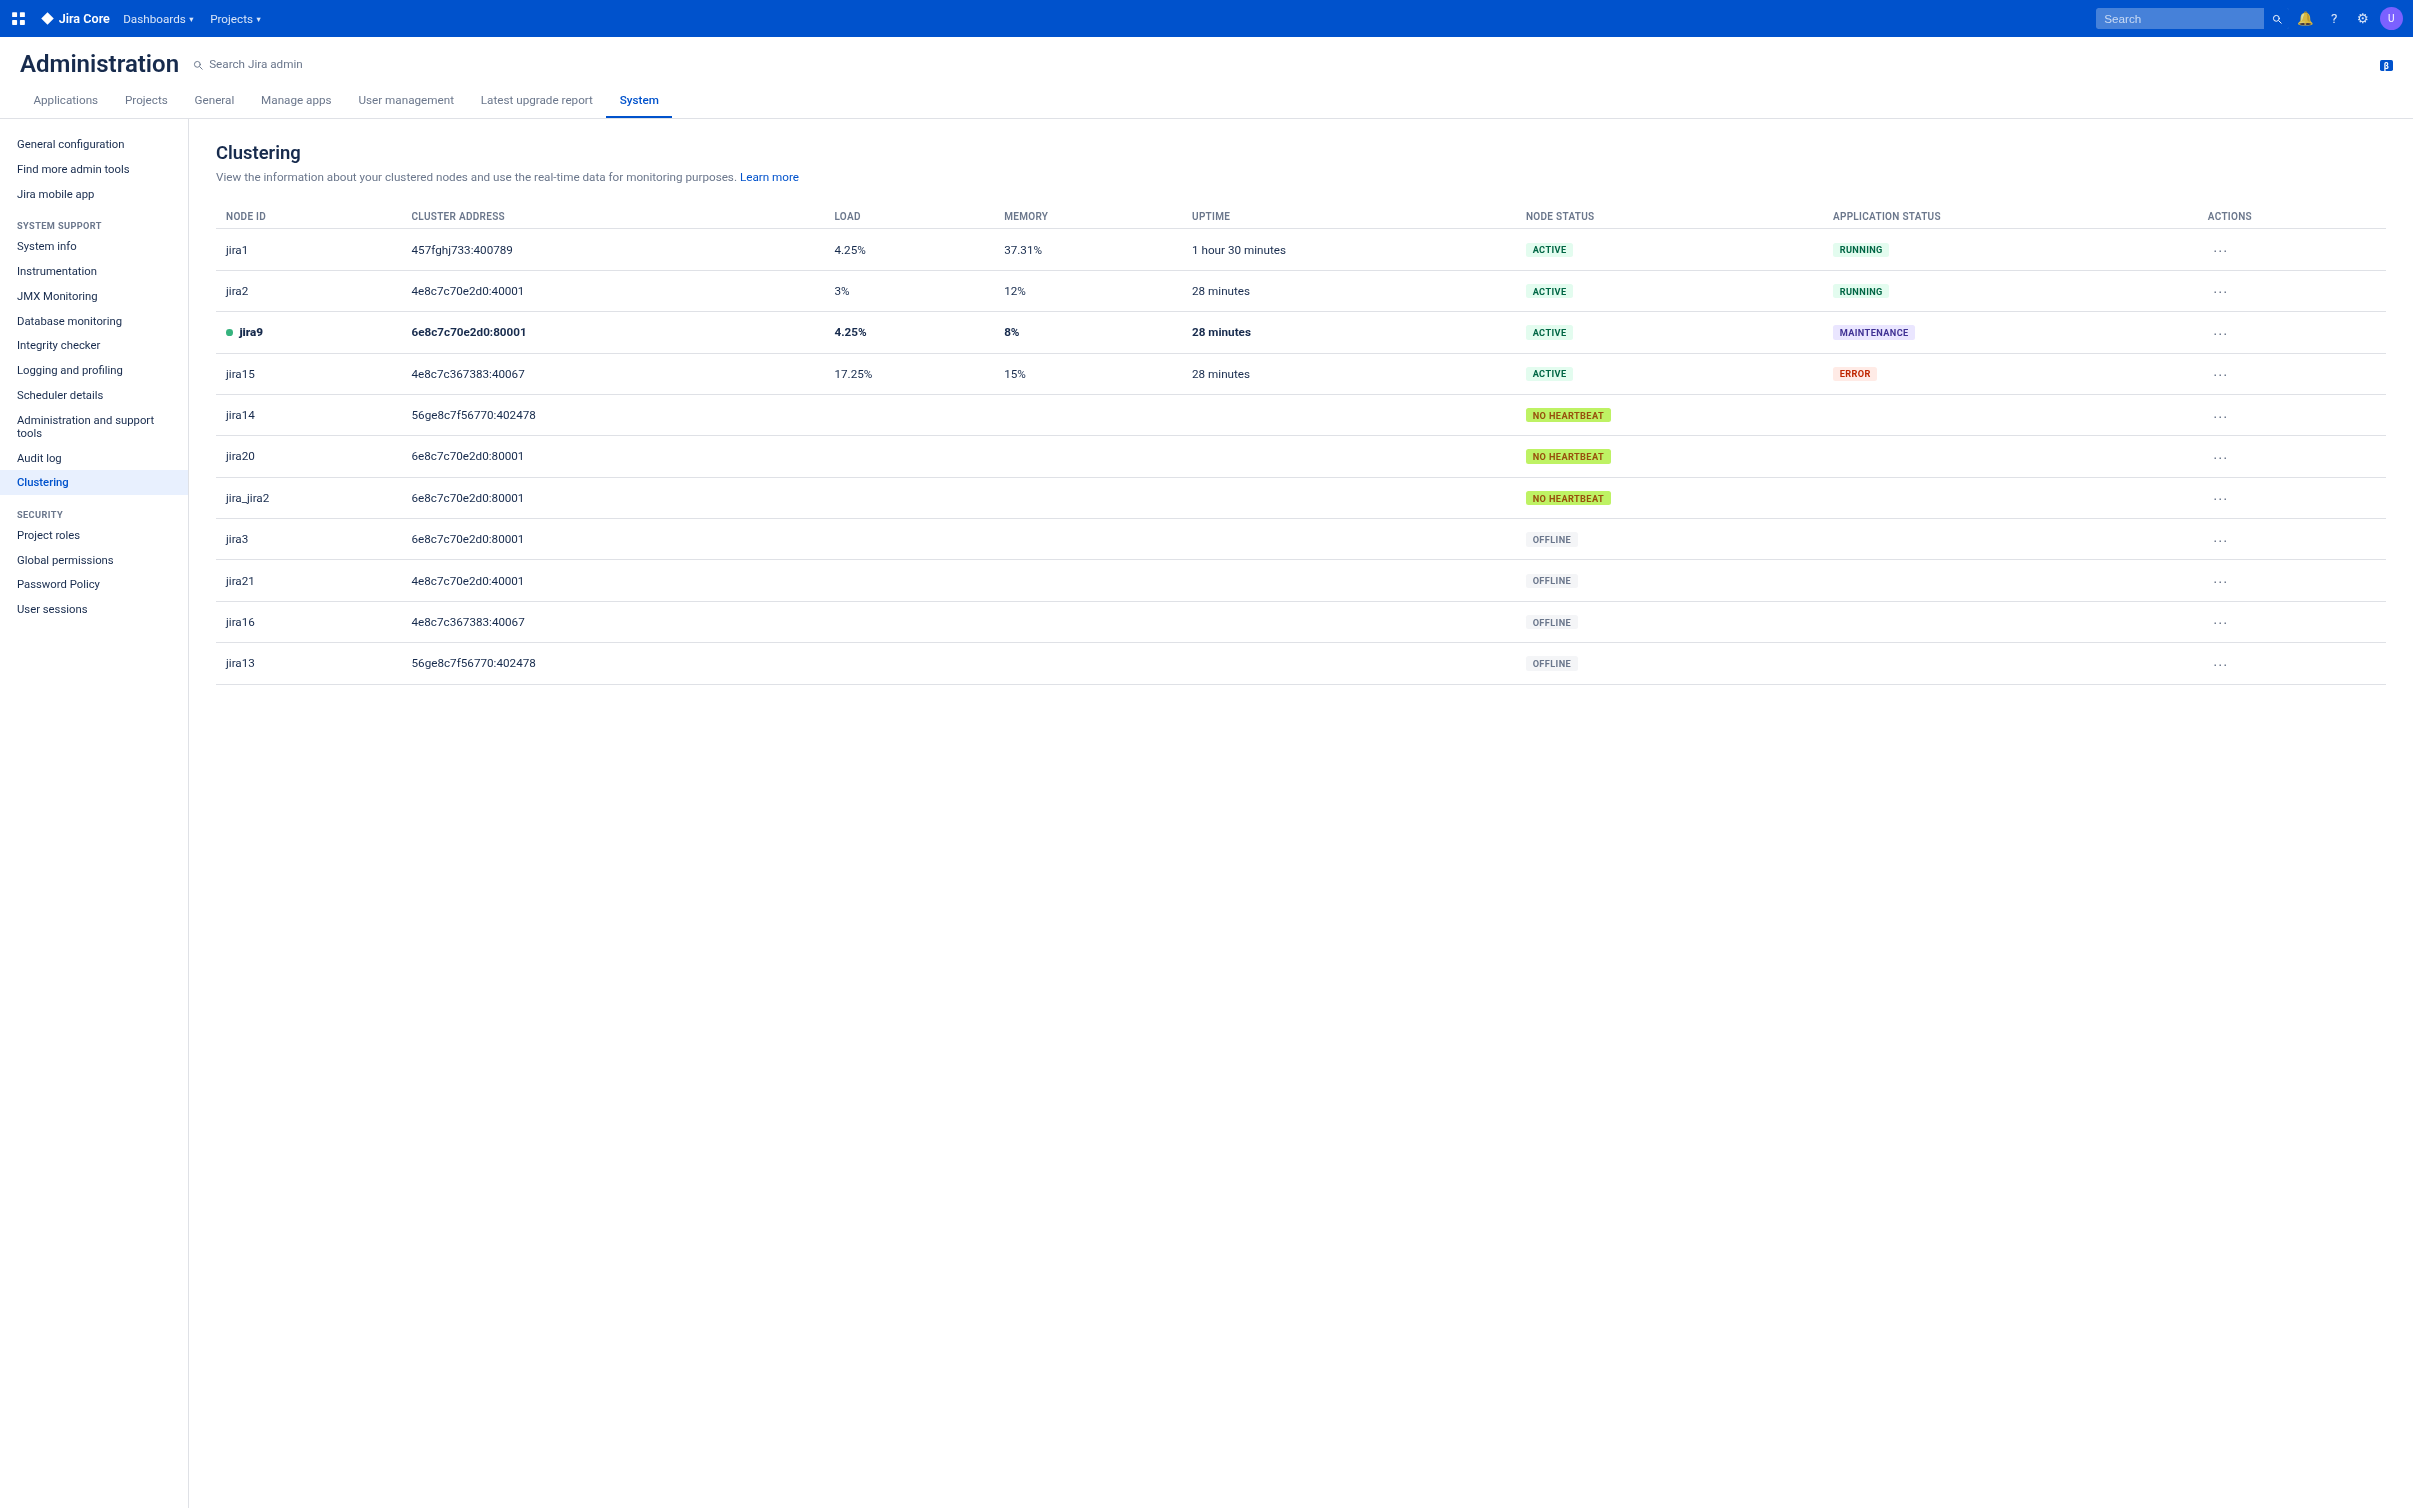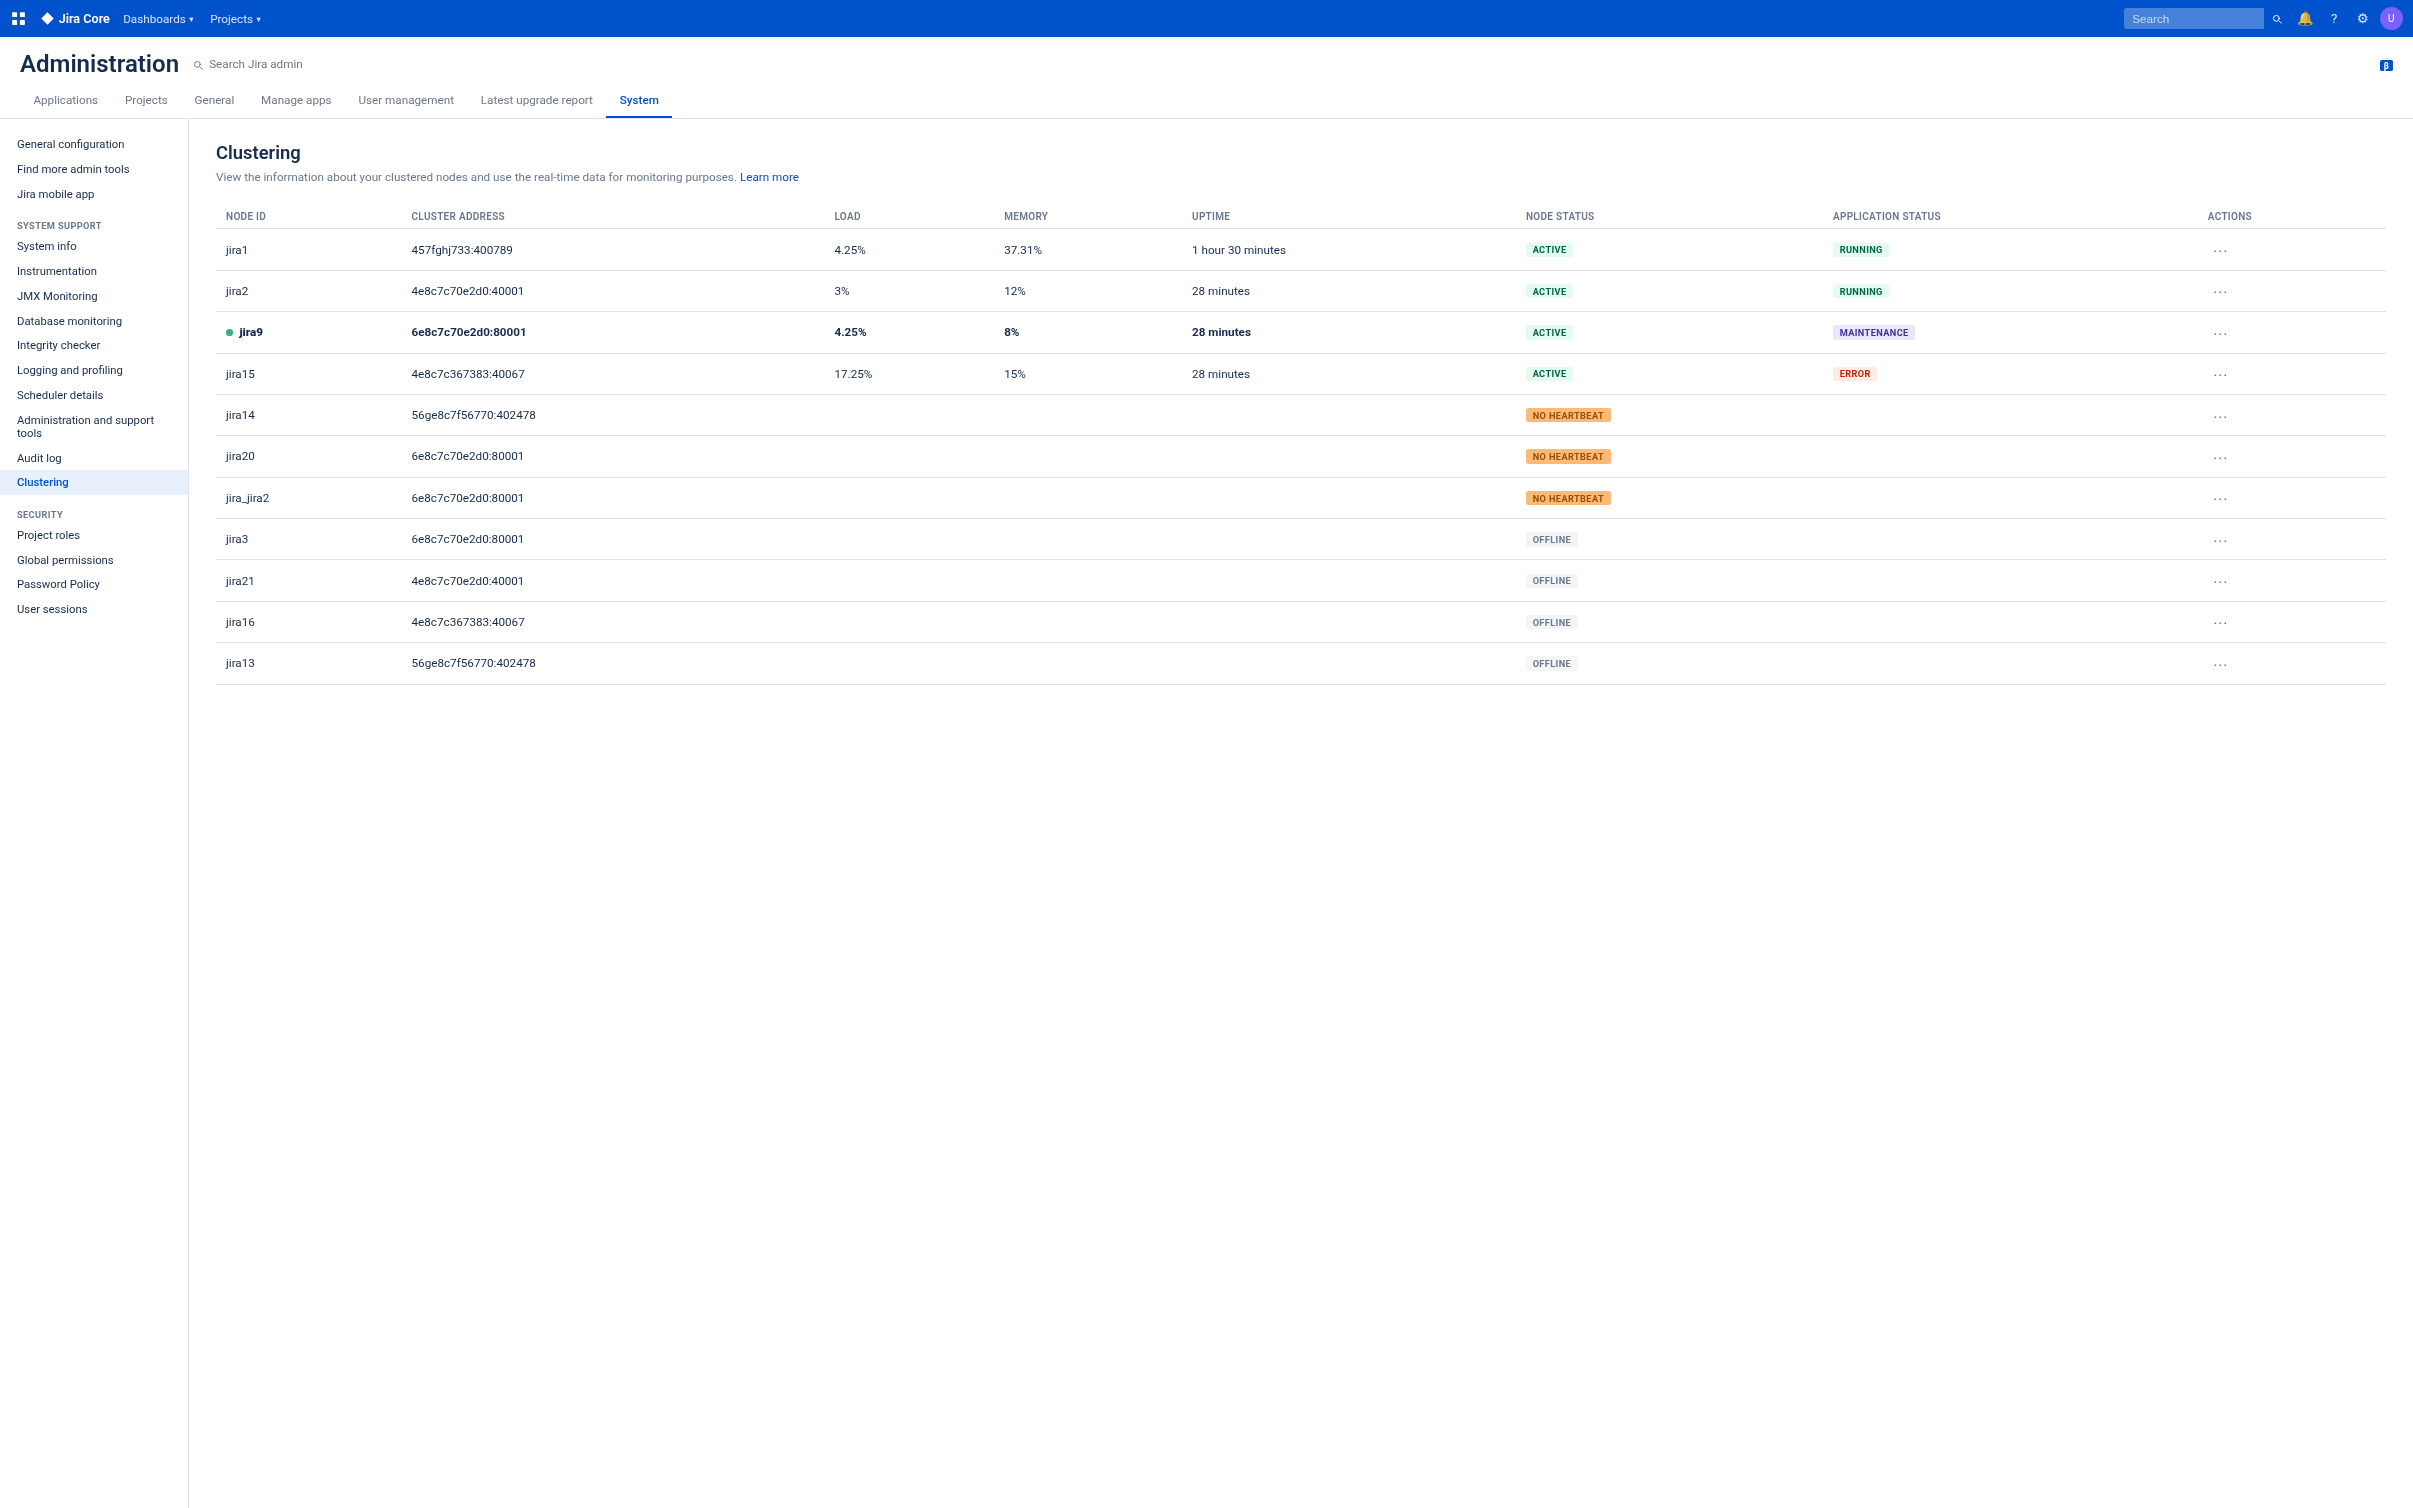--- a/index.html
+++ b/index.html
@@ -12,21 +12,21 @@
       display: flex;
       align-items: center;
       padding: 0 10px;
       gap: 6.7px;
     }
     .top-nav-logo { display: flex; align-items: center; gap: 5px; color: #fff; font-weight: 600; font-size: 12.6px; }
     .top-nav-logo svg { width: 17px; height: 17px; }
     .top-nav-links { display: flex; align-items: center; gap: 3.4px; }
     .top-nav-link { color: rgba(255,255,255,0.85); font-size: 11.7px; padding: 3.4px 6.7px; border-radius: 2.5px; cursor: pointer; display: flex; align-items: center; gap: 3.4px; }
     .top-nav-right { margin-left: auto; display: flex; align-items: center; gap: 5px; }
-    .search-bar { background: rgba(255,255,255,0.15); border: none; border-radius: 2.5px; padding: 4.2px 8.4px; color: #fff; font-size: 11.7px; width: 140px; outline: none; }
+    .search-bar { background: rgba(255,255,255,0.15); border: none; border-radius: 2.5px; padding: 4.2px 8.4px; color: #fff; font-size: 11.7px; width: 168px; outline: none; }
     .search-bar::placeholder { color: rgba(255,255,255,0.7); }
     .top-nav-icon { color: rgba(255,255,255,0.85); width: 23.5px; height: 23.5px; display: flex; align-items: center; justify-content: center; border-radius: 50%; cursor: pointer; font-size: 13.4px; }
     .avatar { width: 23.5px; height: 23.5px; border-radius: 50%; background: #ddd; cursor: pointer; }
 
     
     .sub-header {
       background: #fff;
       padding: 13.4px 20px 0;
       border-bottom: 0.8px solid #DFE1E6;
     }
@@ -57,21 +57,21 @@
     table { width: 100%; border-collapse: collapse; }
     thead th { font-size: 10px; font-weight: 600; color: #6B778C; text-transform: uppercase; letter-spacing: 0.3px; padding: 6.7px 10px; text-align: left; border-bottom: 1.7px solid #DFE1E6; }
     tbody tr { border-bottom: 0.8px solid #DFE1E6; }
     tbody tr.current-node { font-weight: 700; }
     tbody td { padding: 10px 10px; font-size: 11.7px; color: #172B4D; vertical-align: middle; }
     .node-id-cell { display: flex; align-items: center; gap: 6.7px; }
 
     
     .badge { display: inline-block; padding: 1.7px 6.7px; border-radius: 2.5px; font-size: 9.2px; font-weight: 700; text-transform: uppercase; letter-spacing: 0.4px; }
     .badge-active { background: #E3FCEF; color: #006644; }
-    .badge-no-heartbeat { background: #fdba74; color: #974F0C; }
+    .badge-no-heartbeat { background: #bef264; color: #974F0C; }
     .badge-offline { background: #F4F5F7; color: #6B778C; }
     .badge-running { background: #E3FCEF; color: #006644; }
     .badge-maintenance { background: #EAE6FF; color: #403294; }
     .badge-error { background: #FFEBE6; color: #BF2600; }
 
     .actions-btn { background: none; border: none; cursor: pointer; color: #6B778C; font-size: 15px; padding: 1.7px 5px; border-radius: 2.5px; }
 
     
     .search-icon-btn { background: #0052CC; border: none; cursor: pointer; padding: 4.2px 6.7px; display: flex; align-items: center; justify-content: center; border-radius: 0 2.5px 2.5px 0; }
 

